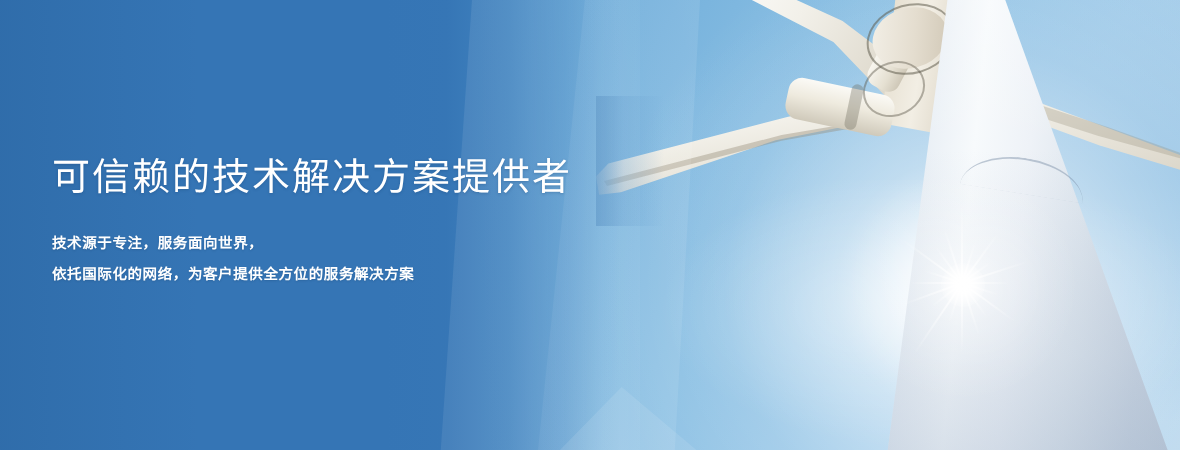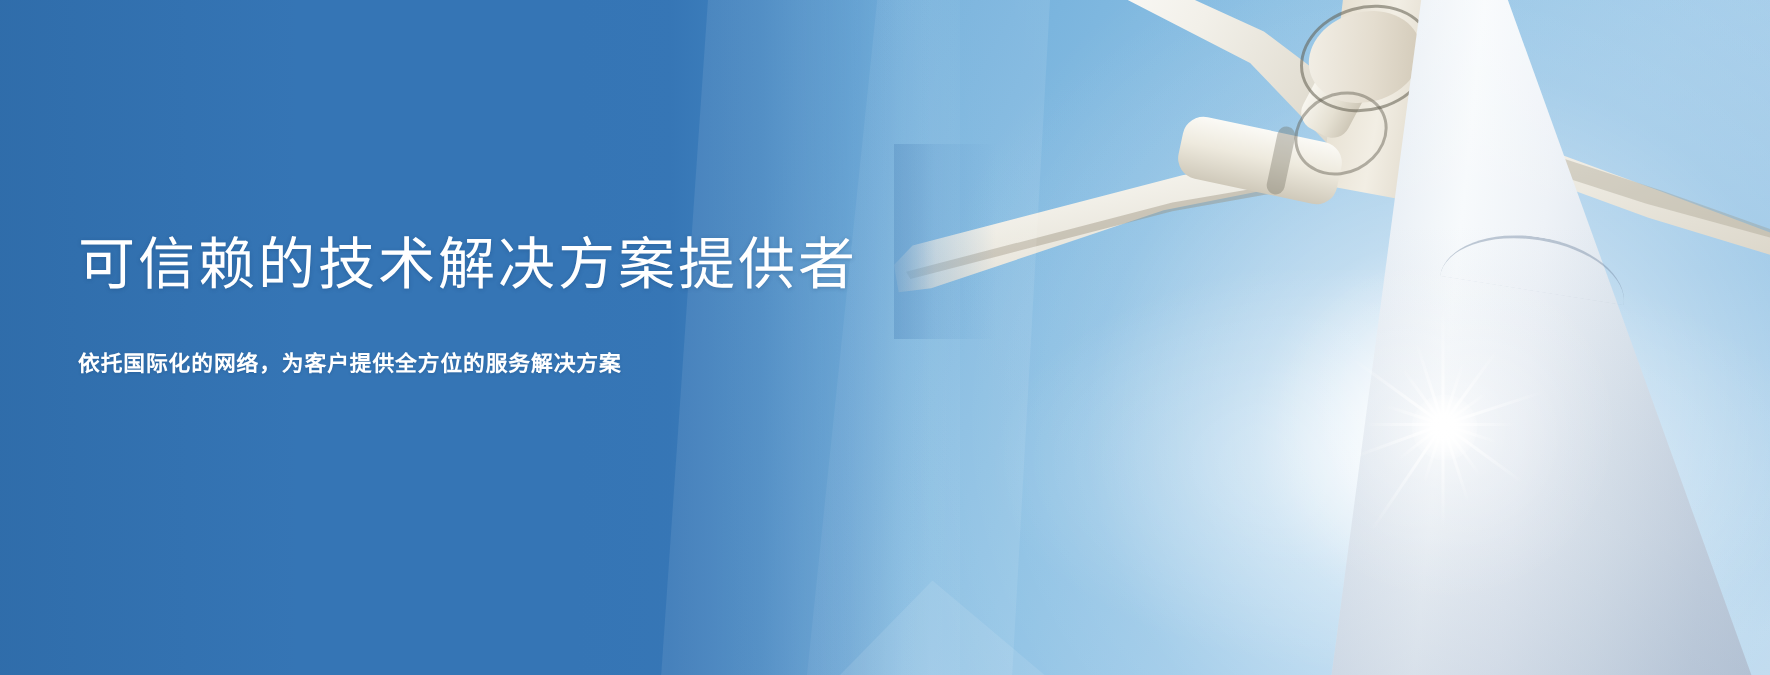--- a/index.html
+++ b/index.html
@@ -300,17 +300,18 @@
 
   <div class="blue-panel"></div>
   <div class="facet-a"></div>
   <div class="facet-b"></div>
   <div class="facet-c"></div>
   <div class="vignette"></div>
 
   <div class="copy">
     <h1 class="headline">可信赖的技术解决方案提供者</h1>
     <div class="sub">
+      <p class="sub-line">技术源于专注，服务面向世界，</p>
       <p class="sub-line">依托国际化的网络，为客户提供全方位的服务解决方案</p>
     </div>
   </div>
 
 </div>
 
 </body></html>

